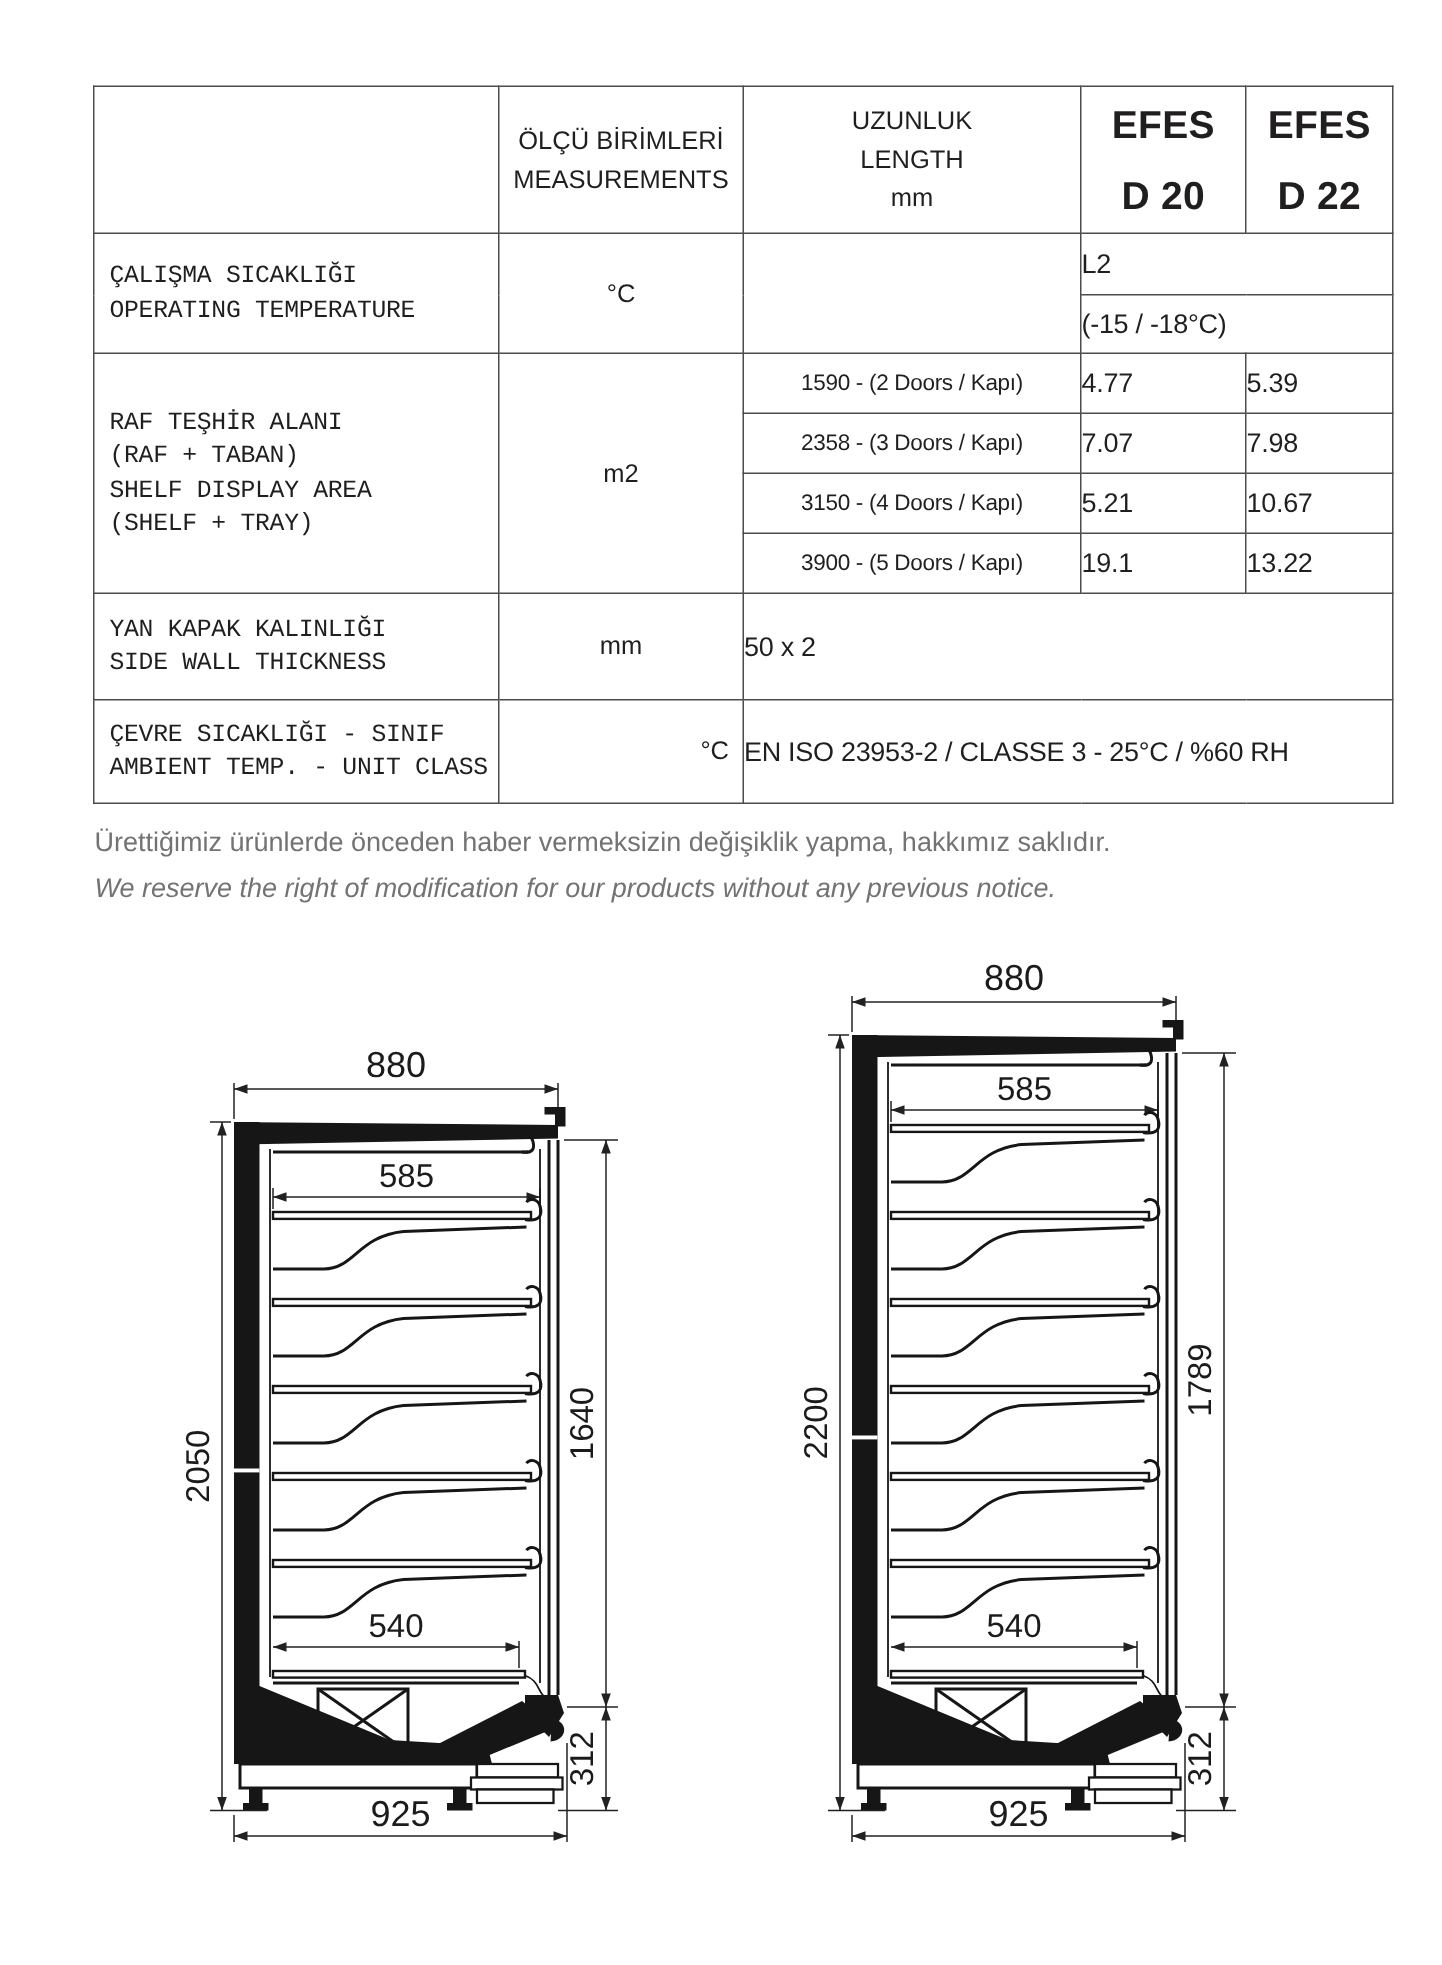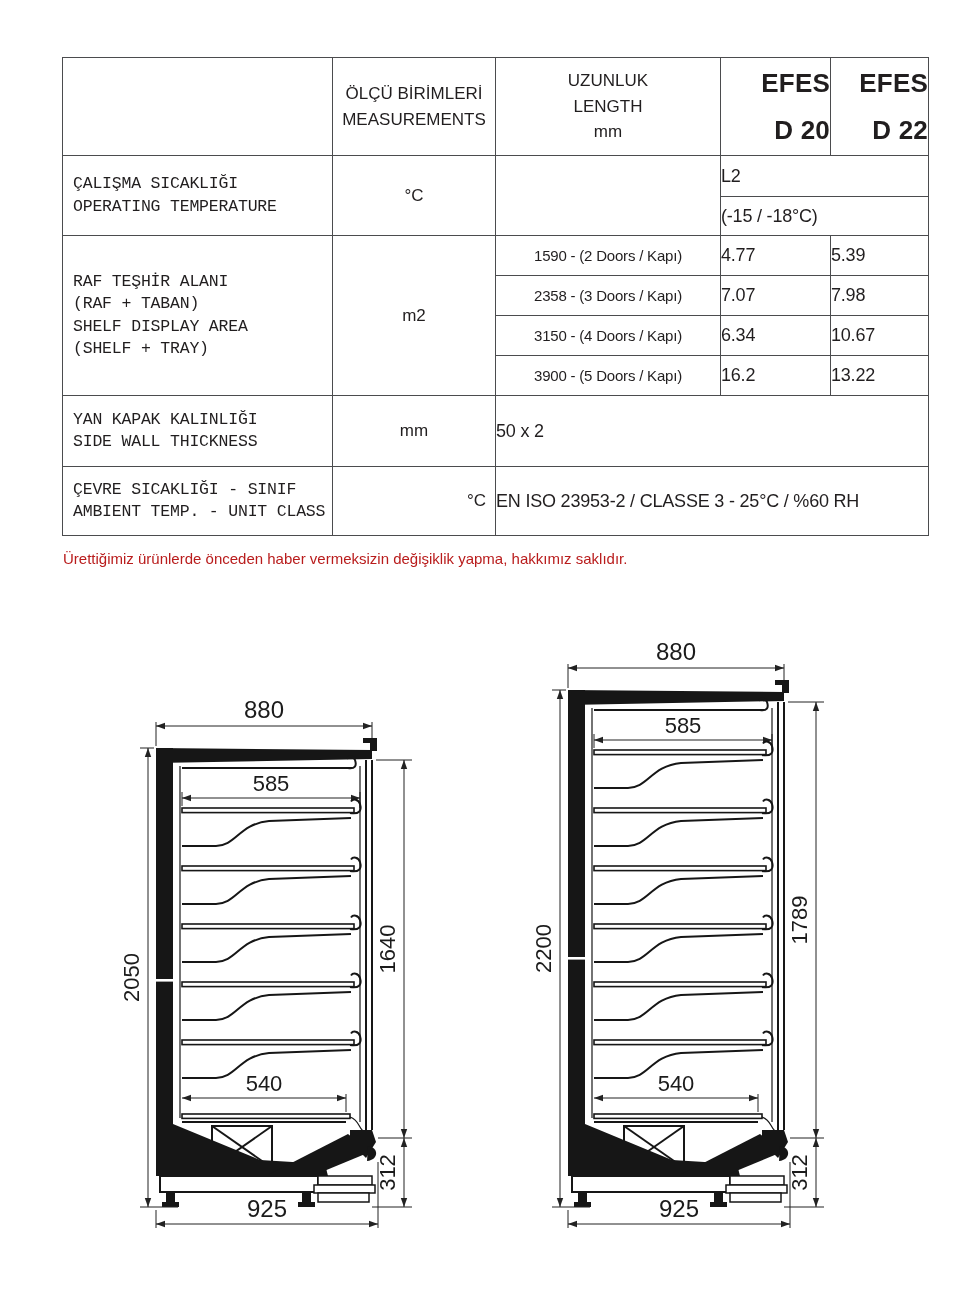--- a/index.html
+++ b/index.html
@@ -6,34 +6,34 @@
   body{font-family:"Liberation Sans",sans-serif;color:#211e1f;}
   .sheet{position:relative;width:961px;height:1254px;background:#fff;overflow:hidden;}
 
   
   table.spec{position:absolute;left:62px;top:57px;border-collapse:collapse;table-layout:fixed;}
   table.spec td{border:1px solid #4b4c4e;padding:0;vertical-align:middle;background:#fff;}
   .pre{white-space:pre-line;}
   .c-label{text-align:left;padding-left:10px !important;padding-right:6px !important;font-family:Liberation Mono, monospace;}
   .lbl{font-size:16.5px;line-height:1.36;letter-spacing:-0.2px;}
   .hdr-small{font-size:17px;line-height:1.5;text-align:center;}
-  .hdr-efes{font-size:26px;font-weight:bold;line-height:1.78;text-align:right;letter-spacing:0.2px;}
+  .hdr-efes{font-size:26px;font-weight:bold;line-height:1.78;text-align:center;letter-spacing:0.2px;}
   .unit{font-size:17px;text-align:center;}
   .unit-r{text-align:right !important;padding-right:9px !important;}
   .val{font-size:18px;text-align:left;letter-spacing:-0.2px;}
   .len{font-size:15px;text-align:center;letter-spacing:-0.2px;}
   .rh-head{height:98px;}
   .rh-41{height:41px;}
   .rh-39{height:39px;}
   .rh-40{height:40px;}
   .rh-71{height:71px;padding-left:12px;}
   .rh-69{height:69px;}
 
   
-  .disclaimer{position:absolute;left:63px;top:546px;font-size:15px;line-height:1.7;color:#b91c1c;}
+  .disclaimer{position:absolute;left:63px;top:546px;font-size:18px;line-height:1.7;color:#737373;}
   .disclaimer .en{font-style:italic;}
 
   
   .drawings{position:absolute;left:120px;top:638px;display:flex;gap:112px;align-items:flex-end;}
   figure.draw-col{margin:0;padding:0;}
   .caption{margin-top:16px;text-align:center;font-size:27px;letter-spacing:2px;color:#2b2b2b;width:300px;}
 
   
   svg .ink{fill:#161616;stroke:none;}
   svg .ln{stroke:#161616;stroke-width:1.2;fill:none;}
@@ -92,45 +92,46 @@
         <td class="val">4.77</td>
         <td class="val">5.39</td>
       </tr>
       <tr class="rh-40">
         <td class="len">2358 - (3 Doors / Kapı)</td>
         <td class="val">7.07</td>
         <td class="val">7.98</td>
       </tr>
       <tr class="rh-40">
         <td class="len">3150 - (4 Doors / Kapı)</td>
-        <td class="val">6.34</td>
+        <td class="val">5.21</td>
         <td class="val">10.67</td>
       </tr>
       <tr class="rh-40">
         <td class="len">3900 - (5 Doors / Kapı)</td>
-        <td class="val">16.2</td>
+        <td class="val">19.1</td>
         <td class="val">13.22</td>
       </tr>
       <tr class="rh-71">
         <td class="c-label lbl pre">YAN KAPAK KALINLIĞI
 SIDE WALL THICKNESS</td>
         <td class="unit">mm</td>
         <td class="val" colspan="3">50 x 2</td>
       </tr>
       <tr class="rh-69">
         <td class="c-label lbl pre">ÇEVRE SICAKLIĞI - SINIF
 AMBIENT TEMP. - UNIT CLASS</td>
         <td class="unit unit-r">°C</td>
         <td class="val" colspan="3">EN ISO 23953-2 / CLASSE 3 - 25°C / %60 RH</td>
       </tr>
     </tbody>
   </table>
 
   <div class="disclaimer">
     <div class="tr">Ürettiğimiz ürünlerde önceden haber vermeksizin değişiklik yapma, hakkımız saklıdır.</div>
+    <div class="en">We reserve the right of modification for our products without any previous notice.</div>
   </div>
 
   <div class="drawings">
     <figure class="draw-col">
       <div><svg viewBox="0 0 300 544" width="300" height="544" role="img">
             <line class="dl" x1="36" y1="26" x2="36" y2="50"></line>
             <line class="dl" x1="252" y1="26" x2="252" y2="46"></line>
             <line class="dl" x1="36" y1="30" x2="252" y2="30"></line>
             <polygon class="ah" points="36,30 45,26.8 45,33.2"></polygon>
             <polygon class="ah" points="252,30 243,26.8 243,33.2"></polygon>

